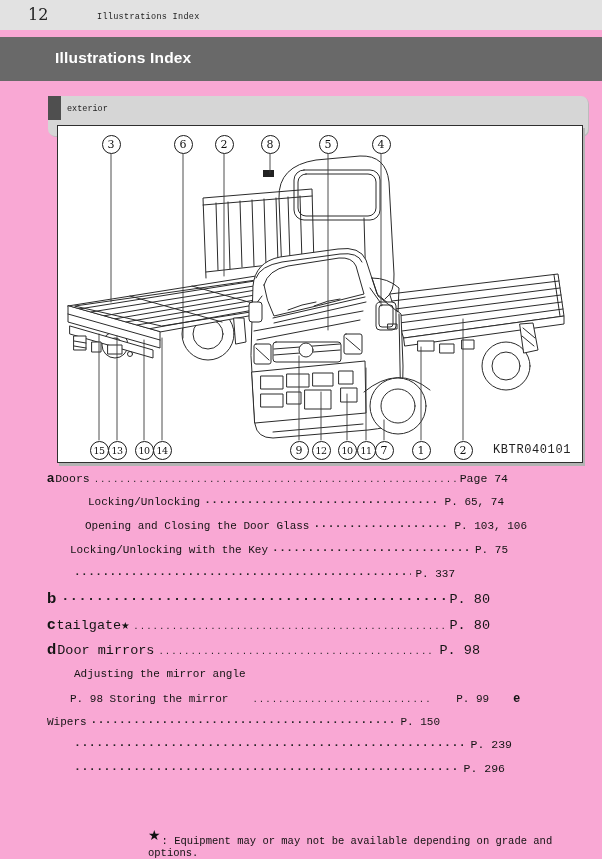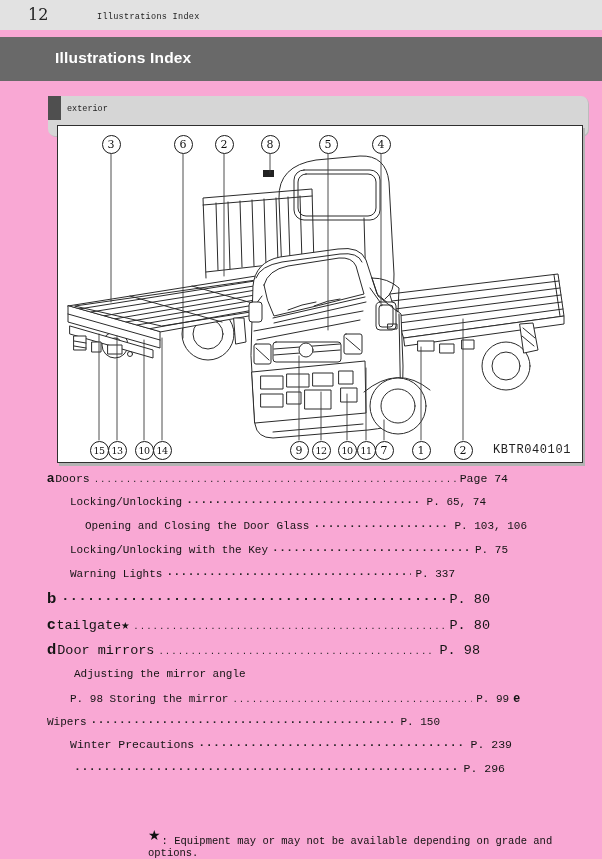--- a/index.html
+++ b/index.html
@@ -35,30 +35,30 @@
   
   .index{position:absolute;left:47px;top:466px;width:548px;}
   .entry{display:flex;align-items:baseline;height:24px;line-height:24px;font-size:11px;white-space:nowrap;}
   .entry .pfx{font-family:"Liberation Sans",sans-serif;font-weight:bold;font-size:1.12em;margin-right:1px;}
   .entry .sfx{font-family:"Liberation Sans",sans-serif;font-weight:bold;font-size:1.12em;margin-left:4px;}
   .entry .leader{flex:1 1 auto;overflow:hidden;margin:0 4px;color:#222;}
   .entry .leader.middots{letter-spacing:.5px;font-weight:bold;}
   .entry .leader.dots{font-size:9px;letter-spacing:1px;}
   .entry .pg{white-space:nowrap;}
   .entry:nth-child(1){width:461px;font-size:11.5px;}
-  .entry:nth-child(2){margin-left:23px;width:416px;}
+  .entry:nth-child(2){margin-left:41px;width:416px;}
   .entry:nth-child(3){margin-left:38px;width:442px;}
   .entry:nth-child(4){margin-left:23px;width:438px;}
   .entry:nth-child(5){margin-left:23px;width:385px;}
   .entry:nth-child(6){width:443px;font-size:13.5px;height:26px;}
   .entry:nth-child(6) .entry-label{display:inline-block;min-width:128px;}
   .entry:nth-child(7){width:443px;font-size:13.5px;height:25px;}
   .entry:nth-child(8){width:433px;font-size:13.5px;height:25px;}
   .entry:nth-child(9){margin-left:23px;width:435px;flex-direction:column;}
-  .entry:nth-child(10){margin-left:23px;width:450px;}
+  .entry:nth-child(10){margin-left:23px;width:450px;gap:20px;}
   .entry:nth-child(11){width:393px;height:23px;}
   .entry:nth-child(12){margin-left:23px;width:442px;font-size:11.5px;}
   .entry:nth-child(13){margin-left:23px;width:435px;font-size:11.5px;}
 
   
   .footnote{position:absolute;left:148px;top:831px;font-size:10.5px;color:#111;}
   .footnote .star{font-size:14px;font-family:"DejaVu Sans",sans-serif;position:relative;top:-4px;margin-right:1px;}
 </style>
 </head>
 <body>
@@ -228,21 +228,20 @@
         <span class="entry-label">Opening and Closing the Door Glass</span>
         <span class="leader middots">····························································································································································································································</span>
         <span class="pg">P. 103, 106</span>
       </div>
       <div class="entry">
         <span class="entry-label">Locking/Unlocking with the Key</span>
         <span class="leader middots">····························································································································································································································</span>
         <span class="pg">P. 75</span>
       </div>
       <div class="entry">
-        <span class="entry-label">Warning Lights</span>
         <span class="leader middots">····························································································································································································································</span>
         <span class="pg">P. 337</span>
       </div>
       <div class="entry">
         <span class="pfx">b</span>
         <span class="leader middots">····························································································································································································································</span>
         <span class="pg">P. 80</span>
       </div>
       <div class="entry">
         <span class="pfx">c</span>
@@ -266,21 +265,20 @@
         <span class="leader dots">............................................................................................................................................................................................................................</span>
         <span class="pg">P. 99</span>
         <span class="sfx">e</span>
       </div>
       <div class="entry">
         <span class="entry-label">Wipers</span>
         <span class="leader middots">····························································································································································································································</span>
         <span class="pg">P. 150</span>
       </div>
       <div class="entry">
-        <span class="entry-label">Winter Precautions</span>
         <span class="leader middots">····························································································································································································································</span>
         <span class="pg">P. 239</span>
       </div>
       <div class="entry">
         <span class="leader middots">····························································································································································································································</span>
         <span class="pg">P. 296</span>
       </div>
     </div>
 
   <div class="footnote">

